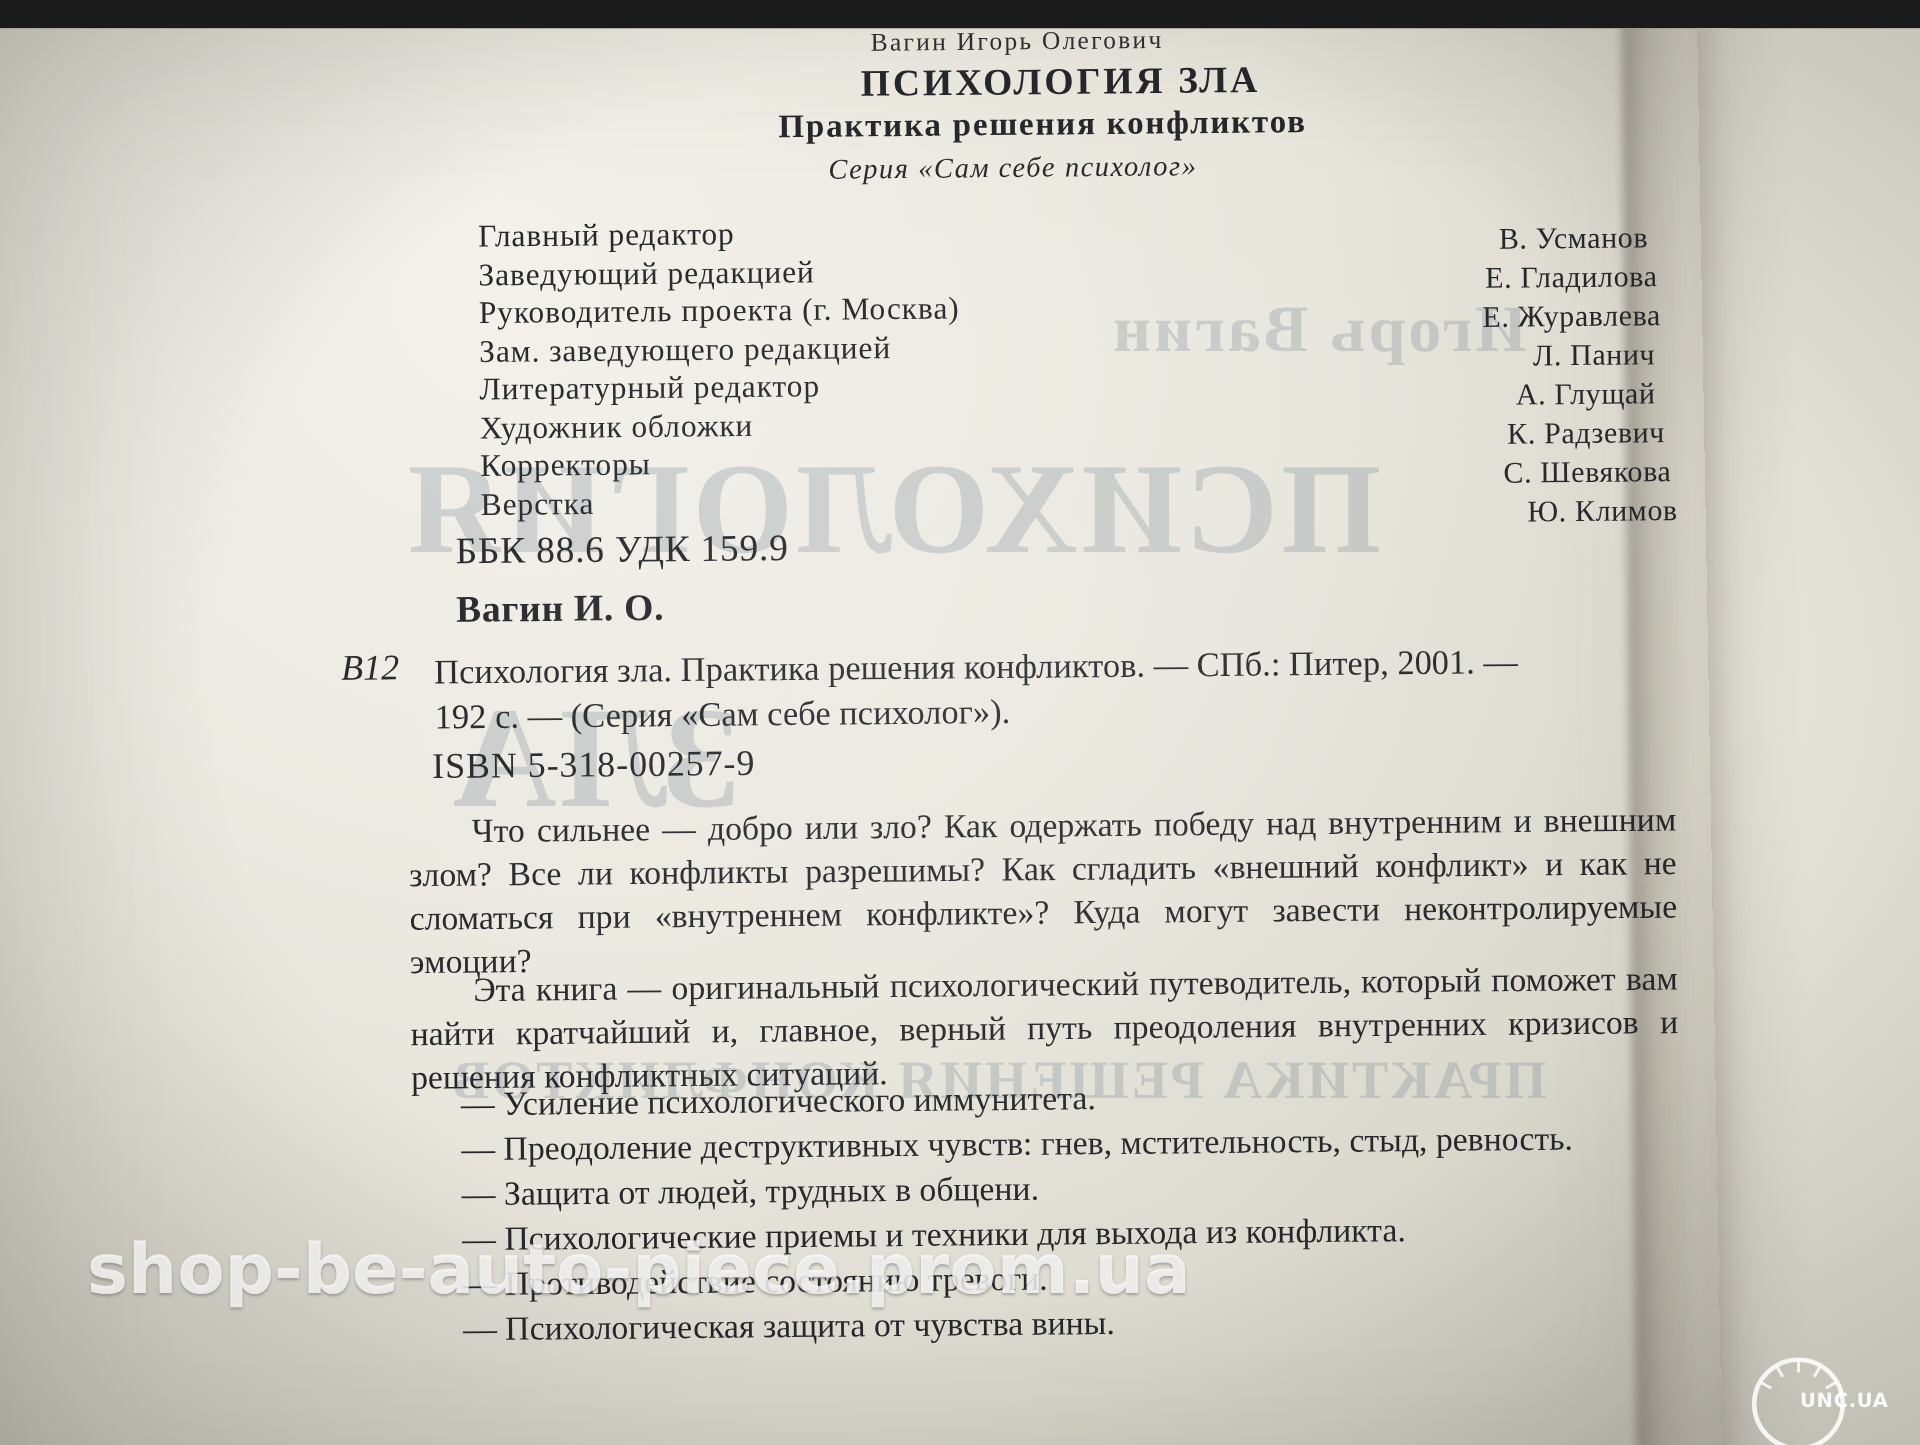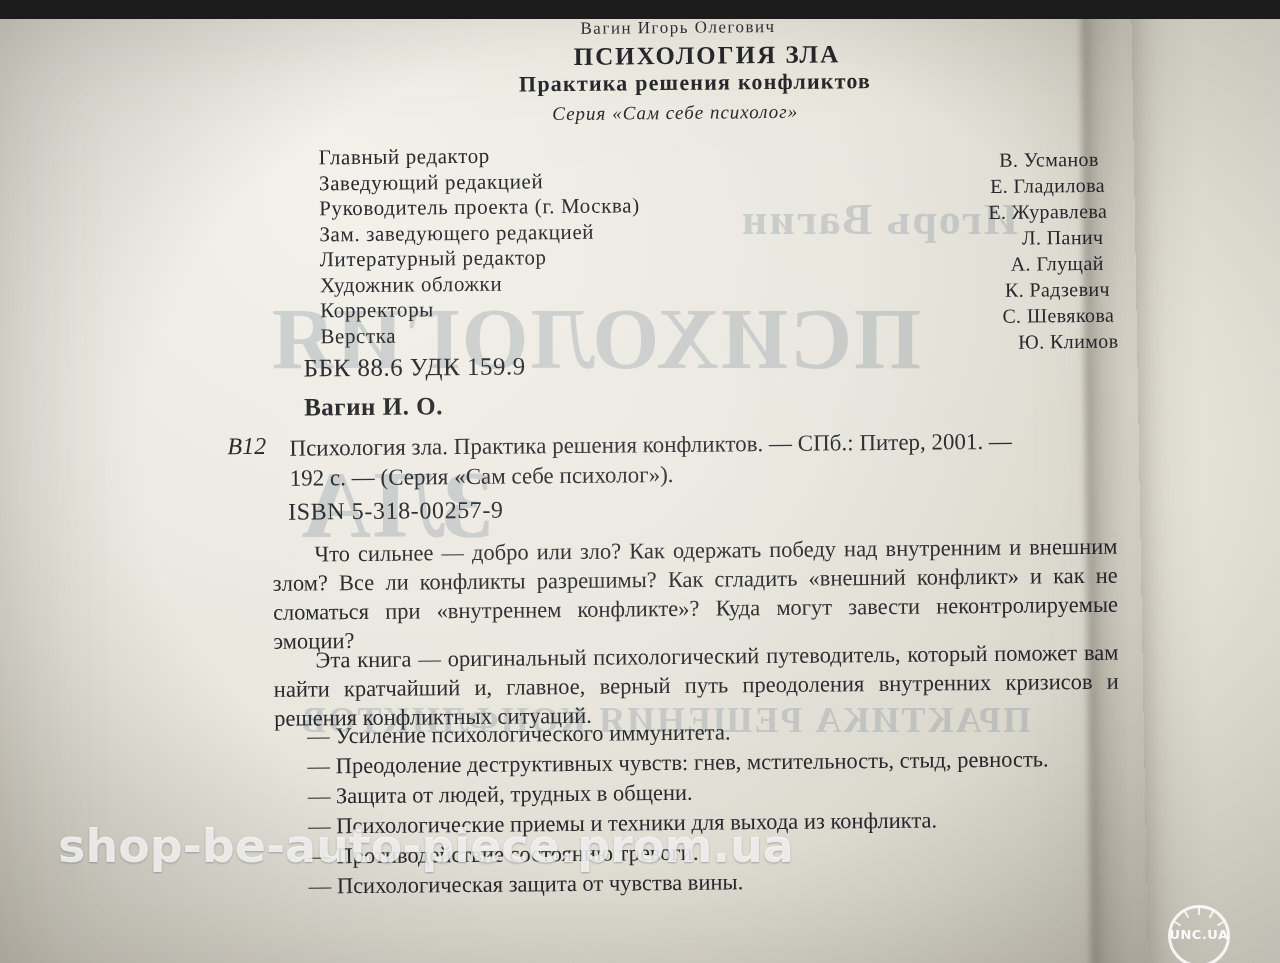--- a/index.html
+++ b/index.html
@@ -147,25 +147,25 @@
     width: 62px; height: 62px;
     pointer-events: none;
   }
   .logo .ring {
     position: absolute; inset: 0;
     border: 3px solid rgba(255,255,255,0.85);
     border-radius: 50%;
   }
   .logo .txt {
     position: absolute; left: 0; top: 22px; width: 62px;
-    text-align: center;
     font-family: "DejaVu Sans", sans-serif;
     font-size: 13px; font-weight: bold;
     color: rgba(255,255,255,0.92);
     letter-spacing: 0.5px;
+    padding-left: 32px;
   }
   .logo .ray {
     position: absolute; left: 30px; top: 2px;
     width: 2px; height: 8px;
     background: rgba(255,255,255,0.8);
     transform-origin: 1px 29px;
   }
 </style>
 </head>
 <body>

